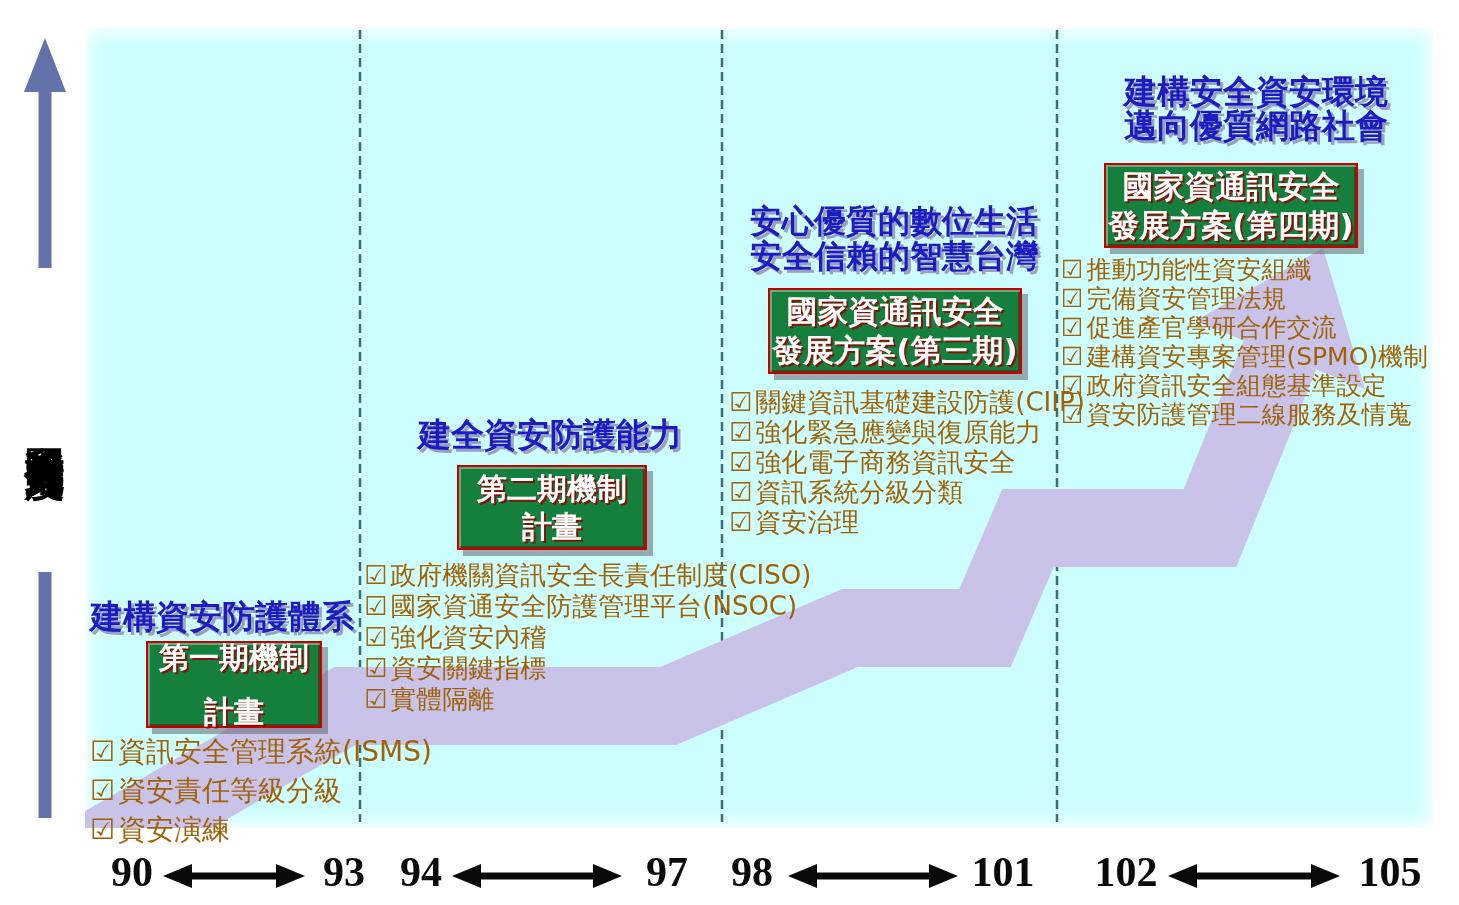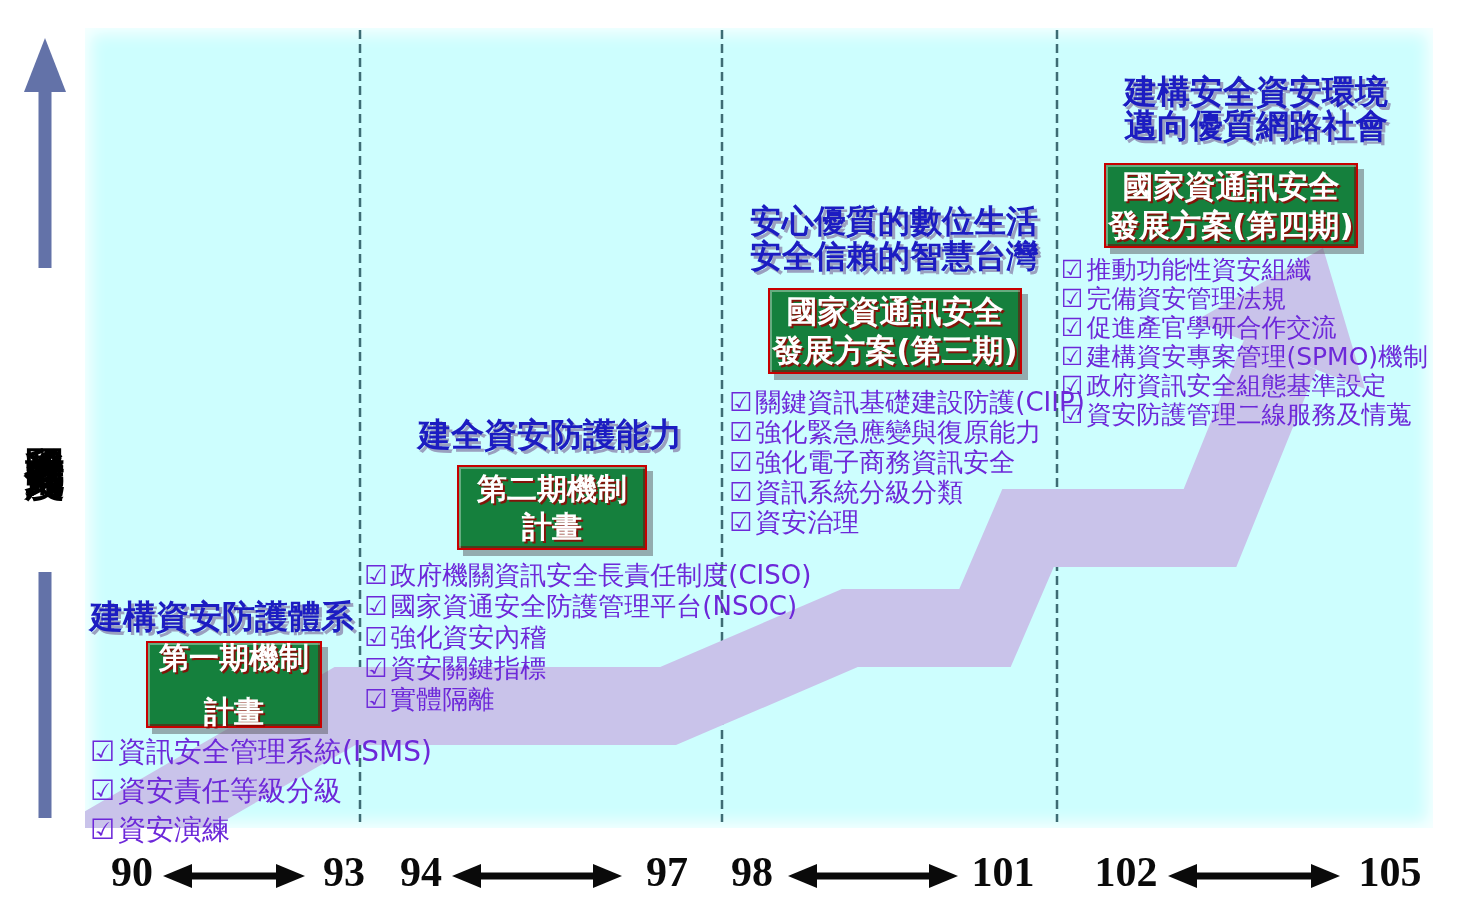--- a/index.html
+++ b/index.html
@@ -34,21 +34,21 @@
     z-index:5;background:#15803d;color:#ffffff;font-weight:bold;
     border:2px solid #c80000;box-sizing:border-box;
     box-shadow:6px 6px 0 rgba(90,90,95,.5),
                inset 2px 2px 0 rgba(255,255,255,.35),
                inset -2px -2px 0 rgba(120,0,0,.5);
     display:flex;flex-direction:column;align-items:center;justify-content:center;
     text-align:center;
     text-shadow:2px 2px 0 rgba(150,0,0,.85);
   }
   
-  .list{z-index:6;color:#6d28d9;}
+  .list{z-index:6;color:#a16207;}
   .item{white-space:nowrap;}
   .cb{margin-right:3px;}
   
   .yr{
     position:absolute;top:848px;transform:translateX(-50%);z-index:4;
     font-family:"Liberation Serif","DejaVu Serif",serif;
     font-size:42px;font-weight:bold;color:#0a0a0a;white-space:nowrap;
   }
 </style>
 </head>

